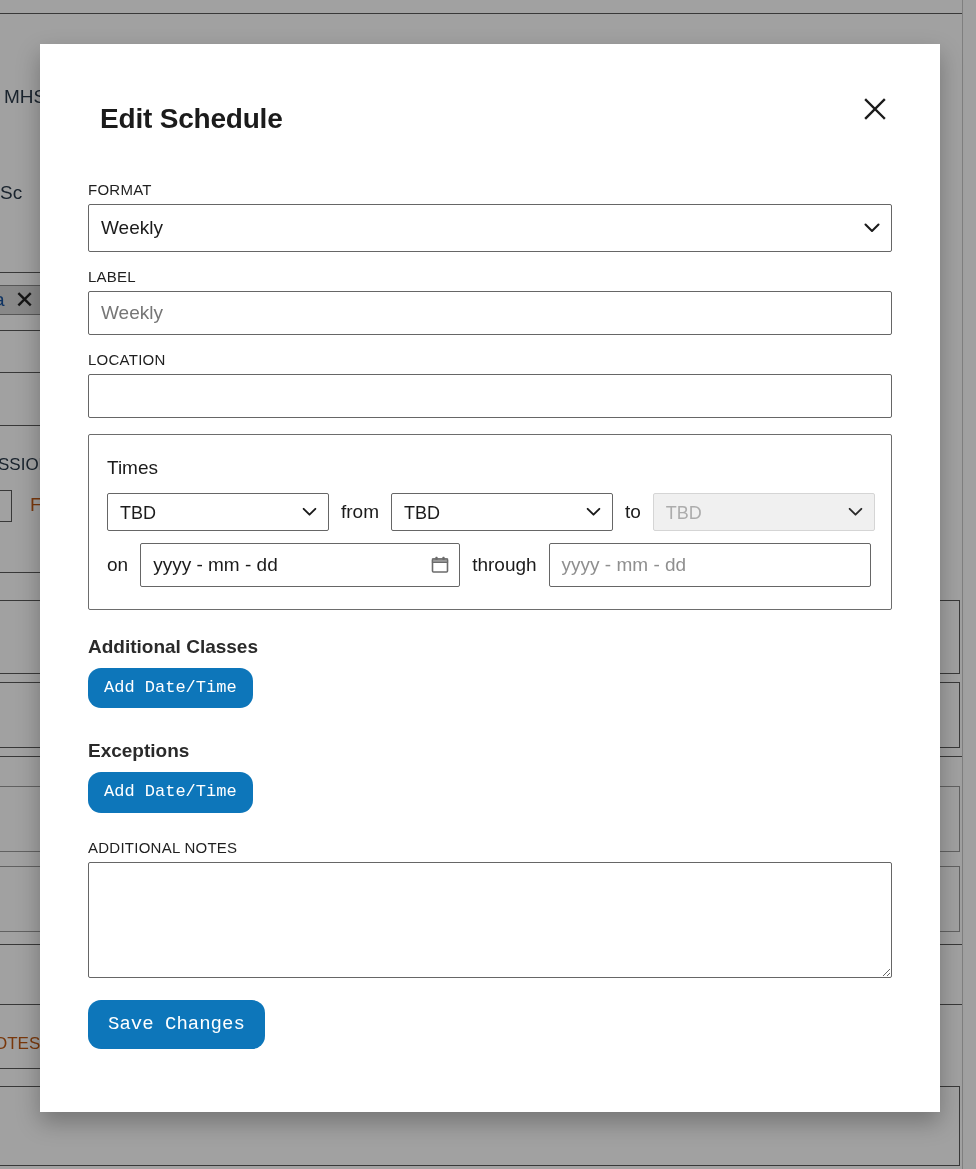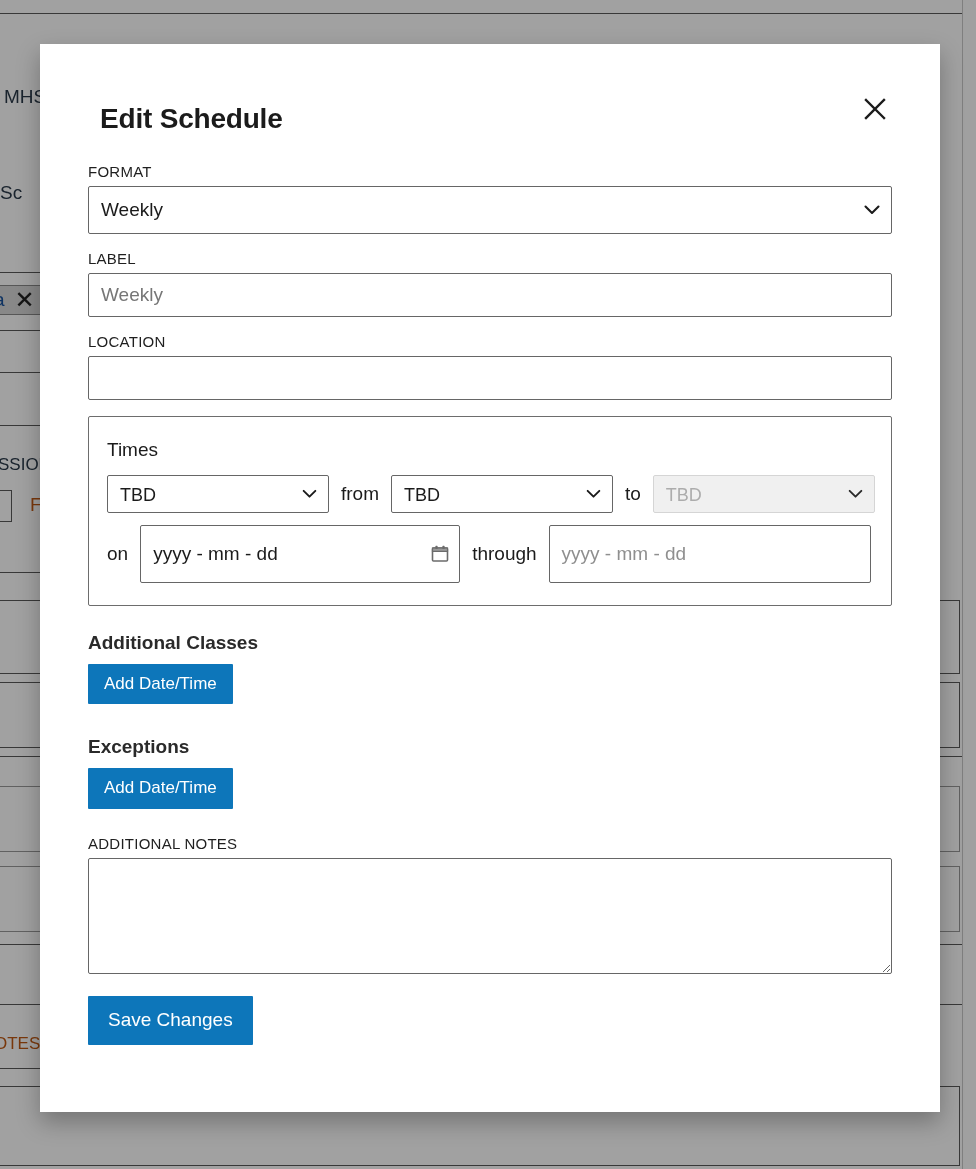--- a/index.html
+++ b/index.html
@@ -136,21 +136,21 @@
     line-height: 0;
   }
   .sel-wrap.disabled .sel-input {
     background: #ebebeb;
     color: #8a8a8a;
     border-color: #c4c4c4;
     cursor: default;
   }
   .sel-wrap.disabled .sel-caret { color: #2b2b2b; }
 
-  #format-row { margin-top: 16px; }
+  #format-row { margin-top: 34px; }
   #format-select { height: 48px; font-size: 19px; }
   #label-input { height: 44px; font-size: 19px; margin-top: 0; }
   #label-row { margin-top: 16px; }
   #location-row { margin-top: 16px; }
   #location-input { height: 44px; }
 
   
   #times-group {
     margin-top: 16px;
     border: 1px solid #6d6d6d;
@@ -178,21 +178,21 @@
   #to-select-wrap { width: 222px; flex: 0 0 222px; }
 
   .date-wrap { position: relative; }
   .date-input {
     font-family: "Liberation Sans", sans-serif;
     font-size: 19px;
     color: #1b1b1b;
     border: 1px solid #666666;
     border-radius: 2px;
     background: #ffffff;
-    height: 58px;
+    height: 44px;
     padding: 0 40px 0 12px;
     width: 100%;
     outline: none;
     display: flex;
     align-items: center;
   }
   .date-input.placeholder { color: #8f8f8f; padding-right: 12px; }
   #on-date-wrap { width: 320px; flex: 0 0 320px; }
   #through-date-wrap { width: 322px; flex: 0 0 322px; }
   .cal-icon {
@@ -205,22 +205,22 @@
   .section-heading {
     font-size: 19px;
     font-weight: bold;
     color: #2a2a2a;
     margin: 26px 0 10px 0;
   }
   .btn-primary {
     background: #0d76ba;
     color: #ffffff;
     border: none;
-    border-radius: 1px;
-    font-family: Liberation Sans, sans-serif;
+    border-radius: 13px;
+    font-family: Liberation Mono, monospace;
     font-size: 17px;
     padding: 11px 16px;
     cursor: pointer;
     line-height: 1.1;
   }
   #exceptions-heading { margin-top: 32px; }
 
   #notes-row { margin-top: 26px; }
   .ta-input {
     height: 116px;

